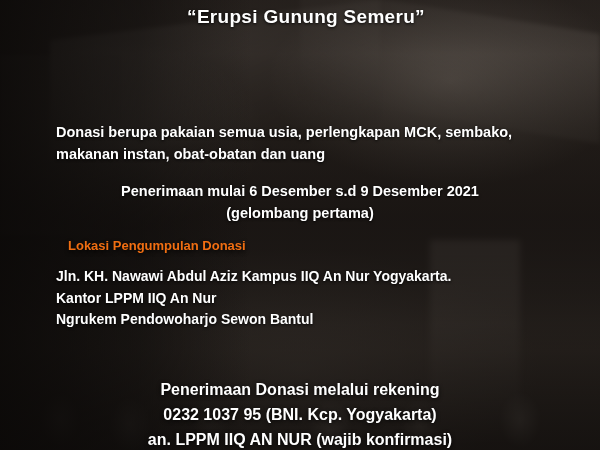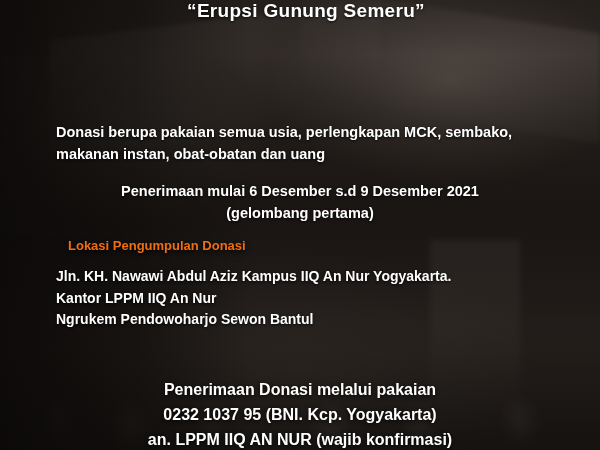--- a/index.html
+++ b/index.html
@@ -92,21 +92,21 @@
   .content {
     position: absolute;
     inset: 0;
     color: #ffffff;
   }
   .title {
     text-align: center;
     font-size: 19px;
     font-weight: bold;
     letter-spacing: 0.3px;
-    padding-top: 0;
+    padding-top: 6px;
     text-shadow: 0 1px 3px rgba(0,0,0,0.85);
     margin-left: 12px;
   }
   .heading {
     color: #f06e12;
     font-weight: bold;
     text-shadow: 0 2px 4px rgba(0,0,0,0.8);
   }
   .sec-kebutuhan {
     position: absolute;
@@ -185,19 +185,19 @@
 
     <div class="heading sec-lokasi">Lokasi Pengumpulan Donasi</div>
 
     <div class="lokasi-lines">
       <div>Jln. KH. Nawawi Abdul Aziz Kampus IIQ An Nur Yogyakarta.</div>
       <div>Kantor LPPM IIQ An Nur</div>
       <div>Ngrukem Pendowoharjo Sewon Bantul</div>
     </div>
 
     <div class="rekening">
-      <div>Penerimaan Donasi melalui pakaian</div>
+      <div>Penerimaan Donasi melalui rekening</div>
       <div>0232 1037 95 (BNI. Kcp. Yogyakarta)</div>
       <div>an. LPPM IIQ AN NUR (wajib konfirmasi)</div>
     </div>
 
   </div>
 </div>
 
 </body></html>

